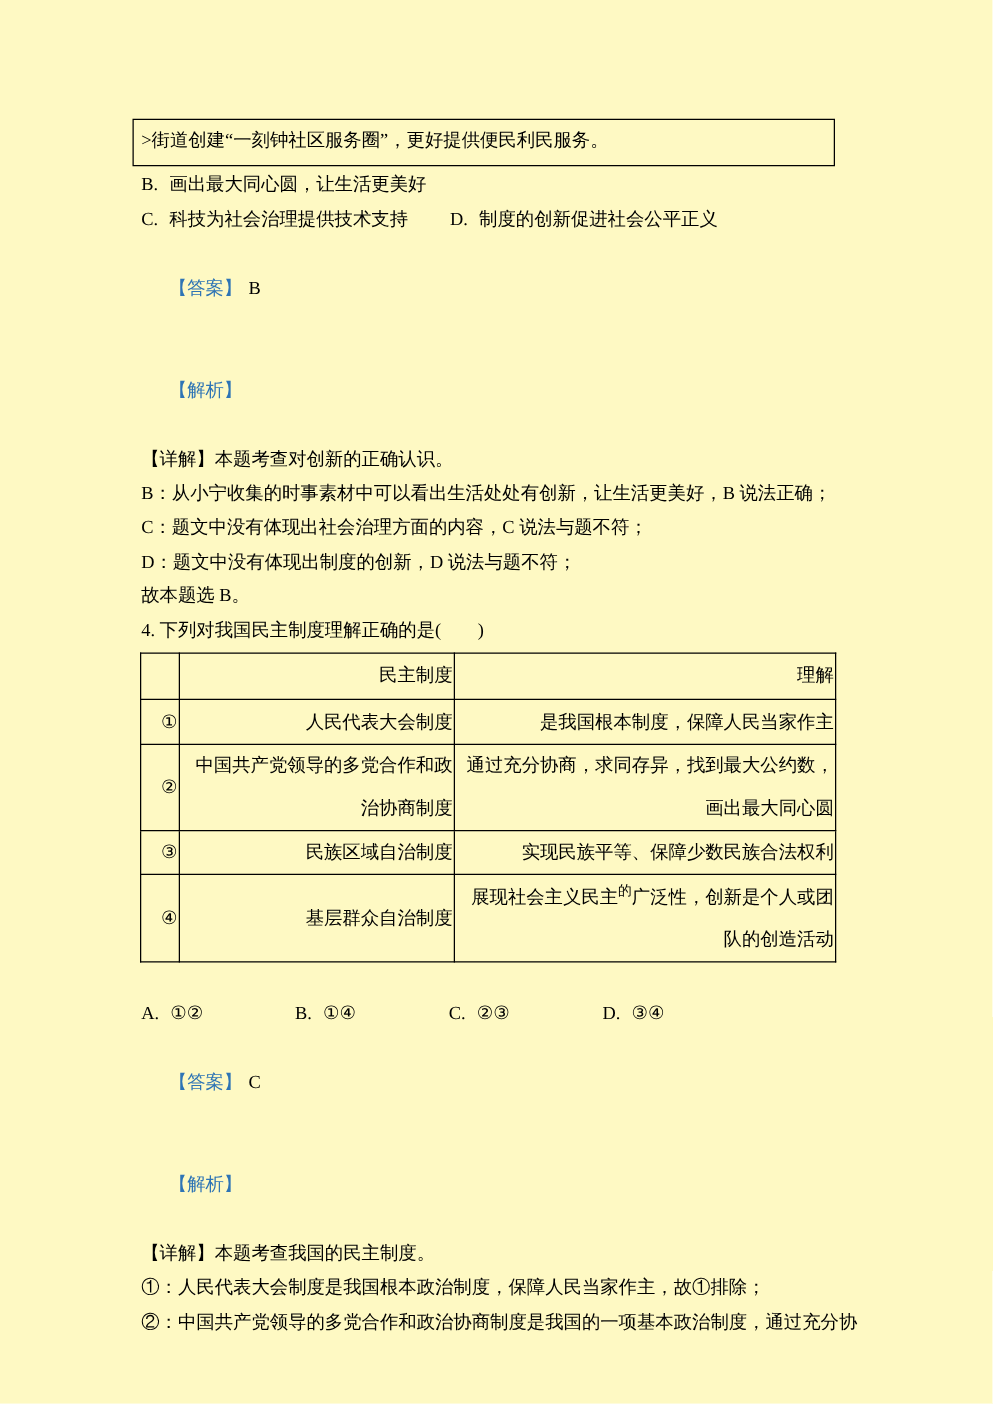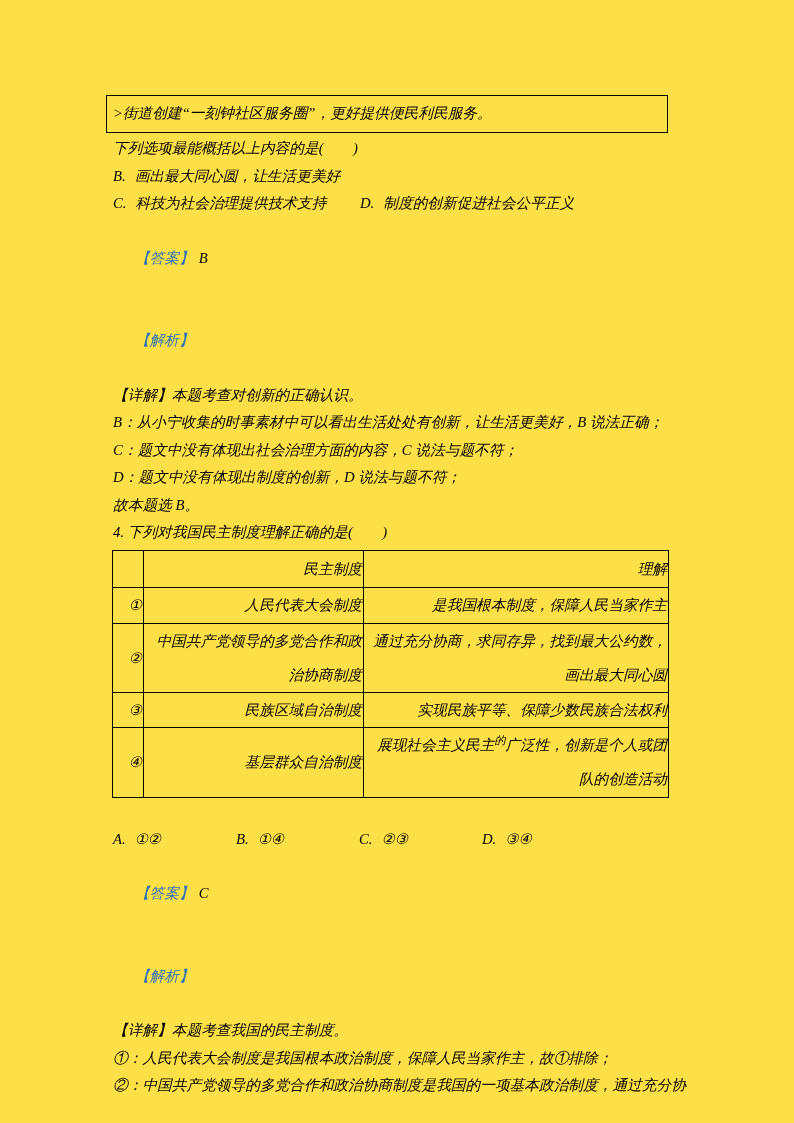--- a/index.html
+++ b/index.html
@@ -5,23 +5,22 @@
   * { margin: 0; padding: 0; box-sizing: border-box; }
   html, body { background: #ffffff; }
   body {
     width: 794px; height: 1123px;
     font-family: "Liberation Serif", "DejaVu Serif", serif;
     color: #000000;
   }
   .page {
     position: relative;
     width: 794px; height: 1123px;
-    background: #fde047;
+    background: #fef9c3;
     overflow: hidden;
-    font-style: italic;
   }
   .content {
     position: absolute;
     left: 113px; top: 95px;
     width: 580px;
     font-size: 14.7px;
   }
   .line { line-height: 27.4px; white-space: pre; }
   .source-box {
     margin-left: -7px;
@@ -67,21 +66,20 @@
 </head>
 <body>
 
 <div class="page">
   <div class="content">
 
     <div class="source-box">
       <div class="line">&gt;街道创建“一刻钟社区服务圈”，更好提供便民利民服务。</div>
     </div>
 
-    <div class="line">下列选项最能概括以上内容的是(　　)</div>
 
     <div class="line opt-row opt-row-2">
       <span class="opt"><span class="opt-label">B.</span><span>画出最大同心圆，让生活更美好</span></span>
     </div>
     <div class="line opt-row opt-row-2">
       <span class="opt"><span class="opt-label">C.</span><span>科技为社会治理提供技术支持</span></span>
       <span class="opt"><span class="opt-label">D.</span><span>制度的创新促进社会公平正义</span></span>
     </div>
 
     <div class="line">

